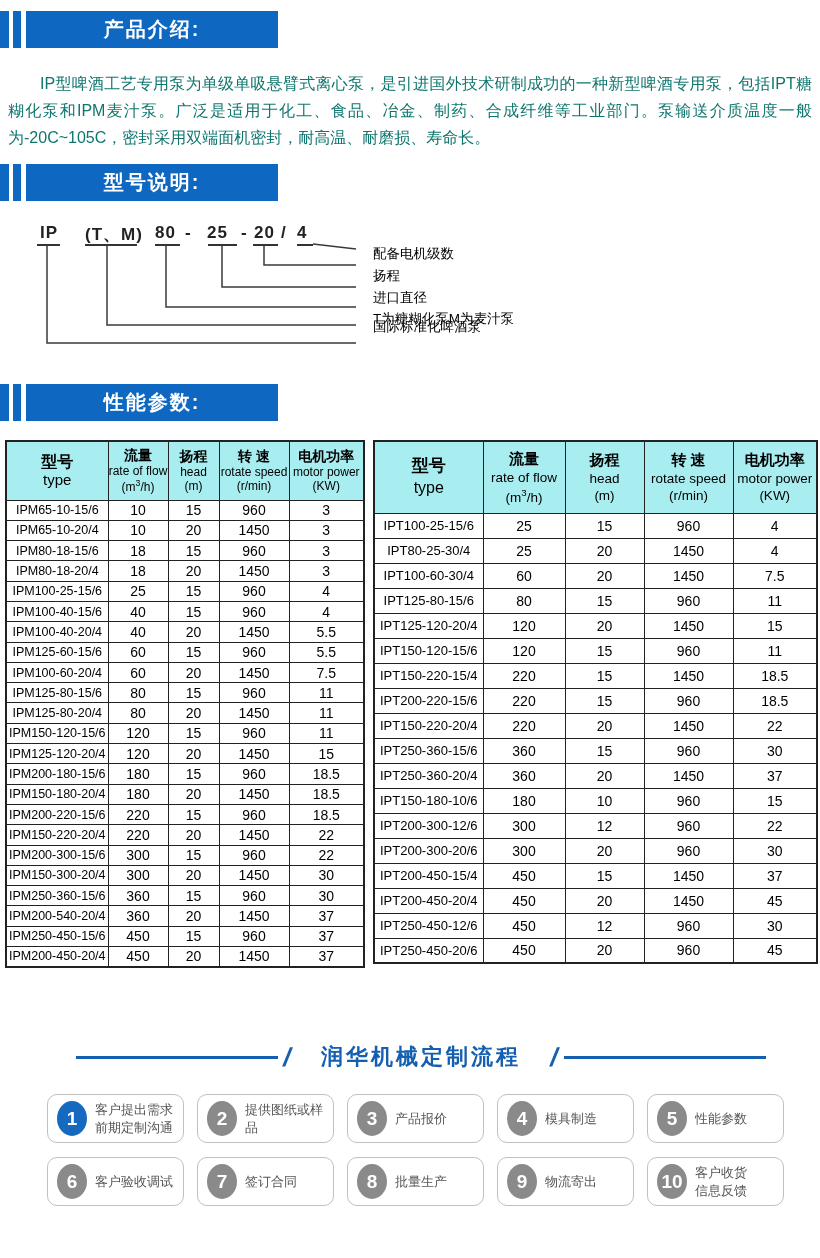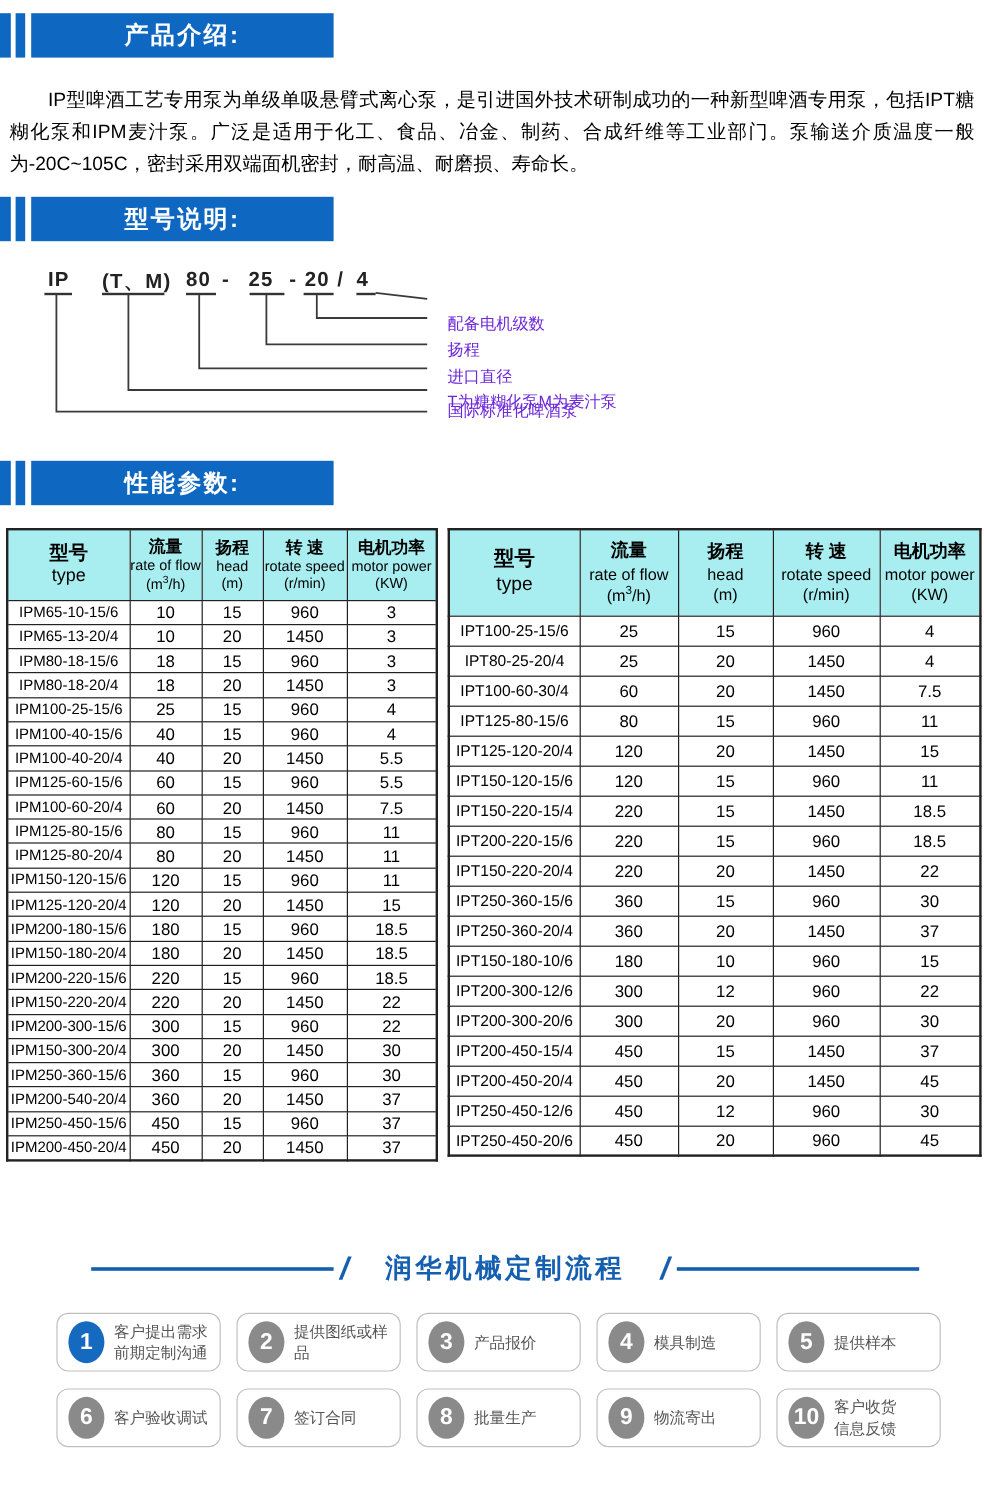--- a/index.html
+++ b/index.html
@@ -10,32 +10,32 @@
   .sec-head{position:absolute;left:0;width:820px;height:37px;padding-left:12px;}
   .sec-head .stripe1{position:absolute;left:0;top:0;width:9px;height:37px;background:var(--blue);}
   .sec-head .stripe2{position:absolute;left:13px;top:0;width:8px;height:37px;background:var(--blue);}
   .sec-head .bar{position:absolute;left:26px;top:0;width:252px;height:37px;background:var(--blue);
     color:#fff;font-size:20px;font-weight:bold;letter-spacing:2px;
     display:flex;align-items:center;justify-content:center;}
   #head-intro{top:11px;} #head-model{top:164px;} #head-specs{top:384px;}
 
   
   #intro-para{position:absolute;left:8px;top:70px;width:804px;font-size:16px;line-height:27px;
-    color:#000000;text-indent:32px;text-align:justify;}
+    color:#0f766e;text-indent:32px;text-align:justify;}
 
   
   #model-diagram{position:absolute;left:0;top:215px;width:820px;height:160px;}
   .cp{position:absolute;top:8px;font-size:17px;font-weight:bold;color:#222;letter-spacing:1px;}
   .cp0{left:40px;}.cp1{left:85px;}.cp2{left:155px;}.cp3{left:185px;}.cp4{left:207px;}
   .cp5{left:241px;}.cp6{left:254px;}.cp7{left:281px;}.cp8{left:297px;}
   .uline{position:absolute;top:29px;height:2px;background:#333;}
   .ul0{left:37px;width:23px;}.ul1{left:85px;width:52px;}.ul2{left:155px;width:25px;}
   .ul3{left:208px;width:29px;}.ul4{left:253px;width:25px;}.ul5{left:297px;width:16px;}
   #diagram-svg{position:absolute;left:0;top:0;}
-  .mlabel{position:absolute;left:373px;font-size:13.5px;color:#6d28d9;white-space:nowrap;margin-top:16px;}
+  .mlabel{position:absolute;left:373px;font-size:13.5px;color:#000000;white-space:nowrap;}
   .ml0{top:30px;}.ml1{top:52px;}.ml2{top:74px;}.ml3{top:95px;}.ml4{top:103px;font-family:Liberation Serif, serif;}
 
   
   .spec-table{position:absolute;top:440px;border-collapse:collapse;table-layout:fixed;
     border:2px solid #222;background:#fff;}
   .spec-table th,.spec-table td{border:1px solid #222;text-align:center;vertical-align:middle;
     padding:0;overflow:hidden;color:#000;}
   .spec-table th{background:var(--cyan);font-weight:normal;}
   #tbl-ipm{left:5px;width:358px;}
   #tbl-ipm col.c0{width:102px}#tbl-ipm col.c1{width:60px}#tbl-ipm col.c2{width:51px}
@@ -170,21 +170,21 @@
         </thead>
         <tbody>
           <tr>
             <td class="model">IPM65-10-15/6</td>
             <td>10</td>
             <td>15</td>
             <td>960</td>
             <td>3</td>
           </tr>
           <tr>
-            <td class="model">IPM65-13-20/4</td>
+            <td class="model">IPM65-10-20/4</td>
             <td>10</td>
             <td>20</td>
             <td>1450</td>
             <td>3</td>
           </tr>
           <tr>
             <td class="model">IPM80-18-15/6</td>
             <td>18</td>
             <td>15</td>
             <td>960</td>
@@ -370,21 +370,21 @@
         </thead>
         <tbody>
           <tr>
             <td class="model">IPT100-25-15/6</td>
             <td>25</td>
             <td>15</td>
             <td>960</td>
             <td>4</td>
           </tr>
           <tr>
-            <td class="model">IPT80-25-20/4</td>
+            <td class="model">IPT80-25-30/4</td>
             <td>25</td>
             <td>20</td>
             <td>1450</td>
             <td>4</td>
           </tr>
           <tr>
             <td class="model">IPT100-60-30/4</td>
             <td>60</td>
             <td>20</td>
             <td>1450</td>
@@ -520,21 +520,21 @@
       <div class="step-card">
         <div class="step-num">3</div>
         <div class="step-label">产品报价</div>
       </div>
       <div class="step-card">
         <div class="step-num">4</div>
         <div class="step-label">模具制造</div>
       </div>
       <div class="step-card">
         <div class="step-num">5</div>
-        <div class="step-label">提供样本</div>
+        <div class="step-label">性能参数</div>
       </div>
     </div>
   <div class="process-row" id="process-row-2">
       <div class="step-card">
         <div class="step-num">6</div>
         <div class="step-label">客户验收调试</div>
       </div>
       <div class="step-card">
         <div class="step-num">7</div>
         <div class="step-label">签订合同</div>

